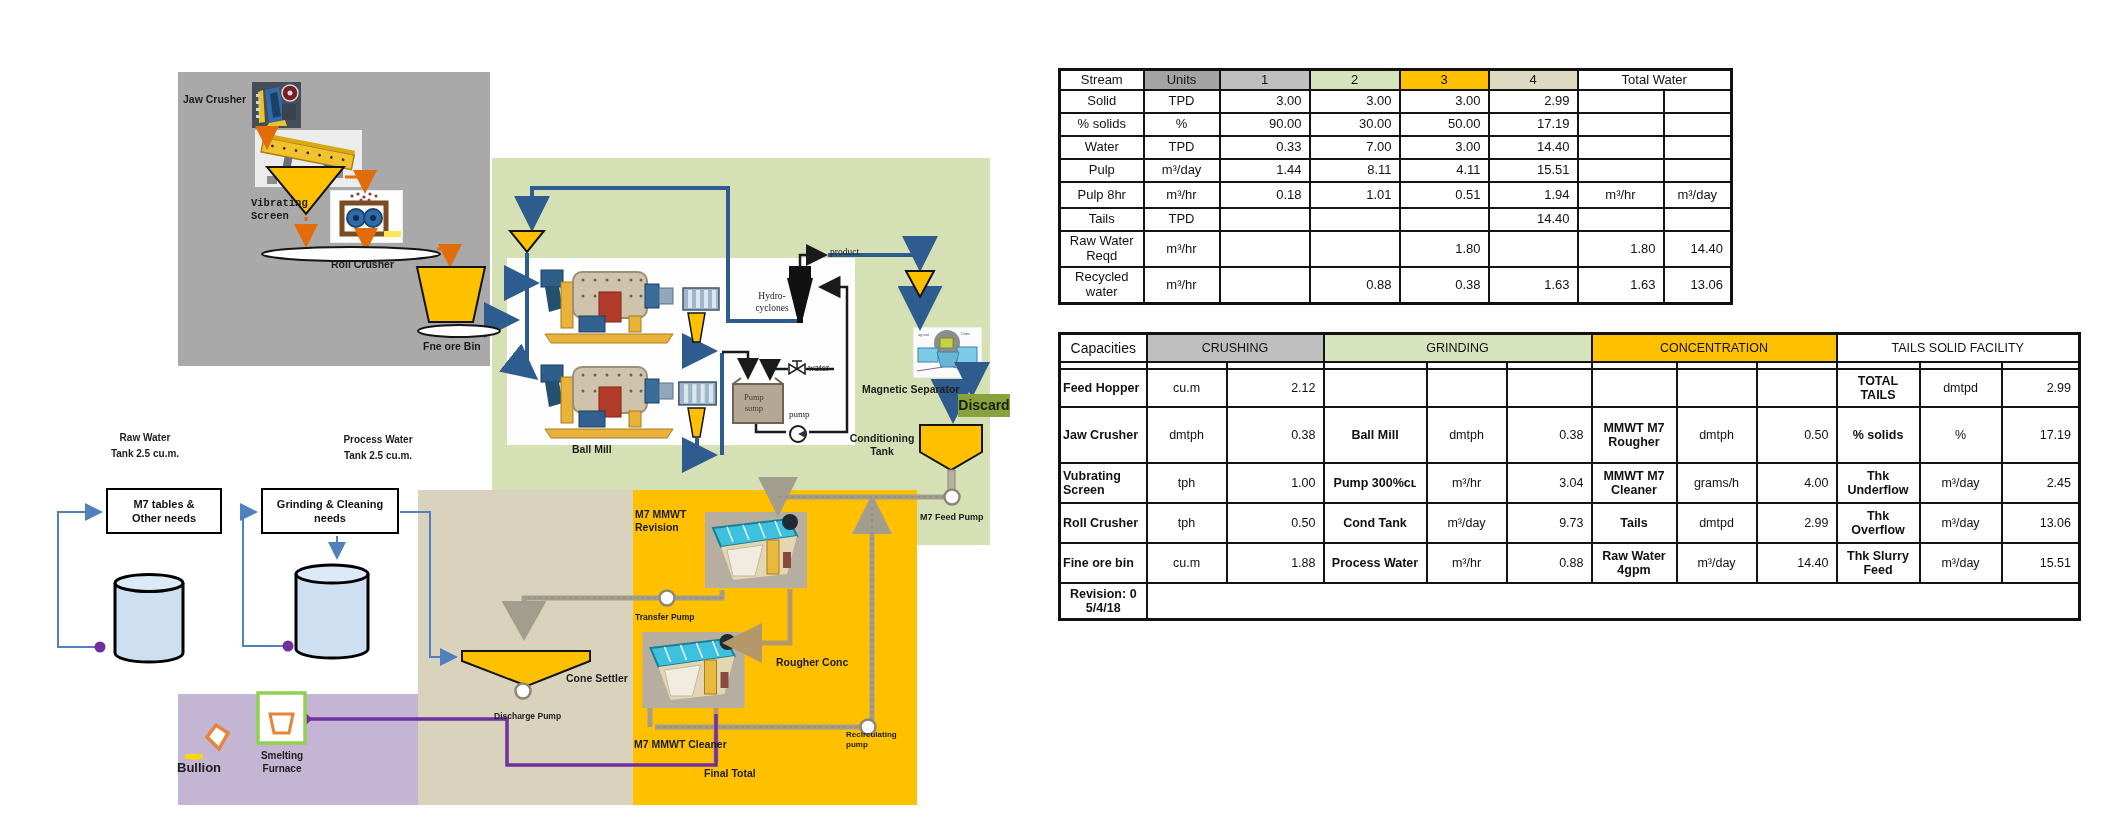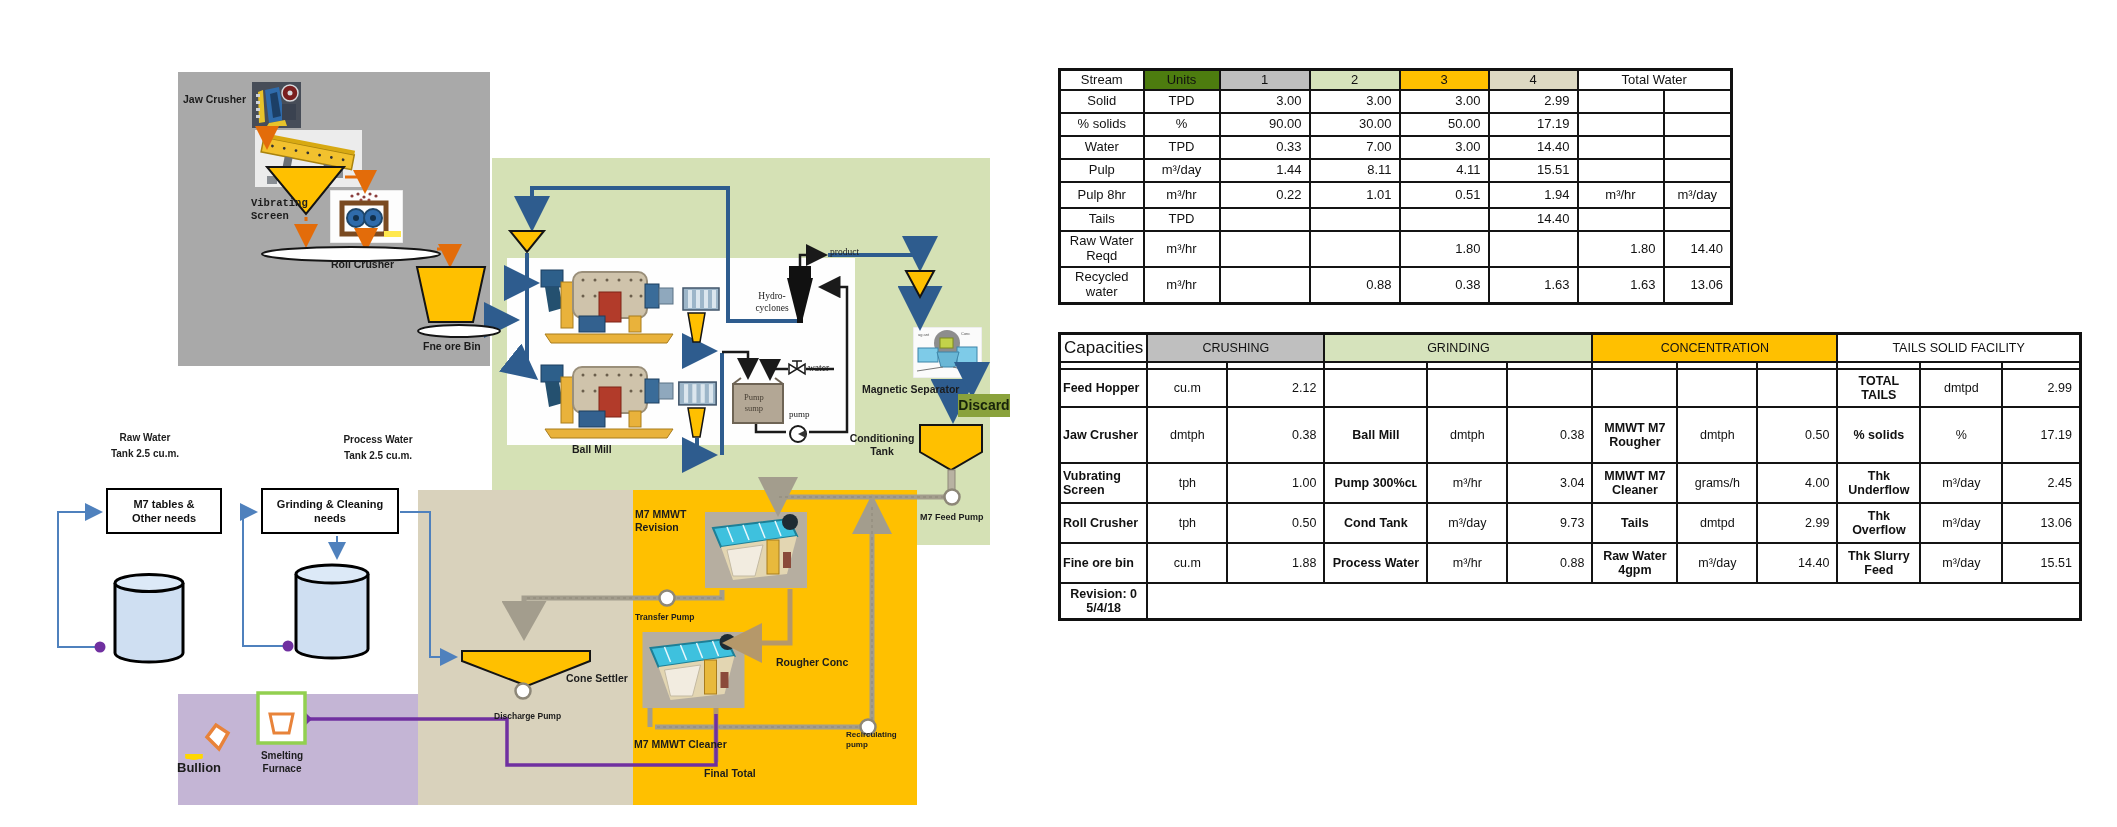--- a/index.html
+++ b/index.html
@@ -422,21 +422,21 @@
         <col style="width: 90px;">
         <col style="width: 90px;">
         <col style="width: 89px;">
         <col style="width: 89px;">
         <col style="width: 86px;">
         <col style="width: 68px;">
       </colgroup>
       <tbody>
         <tr>
           <th colspan="1" style="background: rgb(255, 255, 255); height: 18px;">Stream</th>
-          <th class="ctr" colspan="1" style="background: #4d7c0f; height: 18px;">Units</th>
+          <th class="ctr" colspan="1" style="background: #a3a3a3; height: 18px;">Units</th>
           <th class="ctr" colspan="1" style="background: rgb(191, 191, 191); height: 18px;">1</th>
           <th class="ctr" colspan="1" style="background: rgb(214, 227, 188); height: 18px;">2</th>
           <th class="ctr" colspan="1" style="background: rgb(255, 192, 0); height: 18px;">3</th>
           <th class="ctr" colspan="1" style="background: rgb(221, 217, 195); height: 18px;">4</th>
           <th class="ctr" colspan="2" style="background: rgb(255, 255, 255); height: 18px;">Total Water</th>
         </tr>
         <tr>
           <td class="ctr" style="height: 21px;">Solid</td>
           <td class="ctr" style="height: 21px;">TPD</td>
           <td class="num" style="height: 21px;">3.00</td>
@@ -472,21 +472,21 @@
           <td class="num" style="height: 21px;">1.44</td>
           <td class="num" style="height: 21px;">8.11</td>
           <td class="num" style="height: 21px;">4.11</td>
           <td class="num" style="height: 21px;">15.51</td>
           <td class="ctr" style="height: 21px;"></td>
           <td class="ctr" style="height: 21px;"></td>
         </tr>
         <tr>
           <td class="ctr" style="height: 24px;">Pulp 8hr</td>
           <td class="ctr" style="height: 24px;">m³/hr</td>
-          <td class="num" style="height: 24px;">0.22</td>
+          <td class="num" style="height: 24px;">0.18</td>
           <td class="num" style="height: 24px;">1.01</td>
           <td class="num" style="height: 24px;">0.51</td>
           <td class="num" style="height: 24px;">1.94</td>
           <td class="ctr" style="height: 24px;">m³/hr</td>
           <td class="ctr" style="height: 24px;">m³/day</td>
         </tr>
         <tr>
           <td class="ctr" style="height: 21px;">Tails</td>
           <td class="ctr" style="height: 21px;">TPD</td>
           <td class="ctr" style="height: 21px;"></td>
@@ -530,21 +530,21 @@
         <col style="width: 85px;">
         <col style="width: 85px;">
         <col style="width: 80px;">
         <col style="width: 80px;">
         <col style="width: 83px;">
         <col style="width: 82px;">
         <col style="width: 78px;">
       </colgroup>
       <tbody>
         <tr>
-          <th style="height: 26px; font-size: 17px;">Capacities</th>
+          <th style="height: 26px; font-size: 14px;">Capacities</th>
           <th class="grp" colspan="2" style="background: rgb(191, 191, 191); height: 26px;">CRUSHING</th>
           <th class="grp" colspan="3" style="background: rgb(214, 227, 188); height: 26px;">GRINDING</th>
           <th class="grp" colspan="3" style="background: rgb(255, 192, 0); height: 26px;">CONCENTRATION</th>
           <th class="grp" colspan="3" style="background: rgb(255, 255, 255); height: 26px;">TAILS SOLID FACILITY</th>
         </tr>
         <tr>
           <td class="sp"></td>
           <td class="sp"></td>
           <td class="sp"></td>
           <td class="sp"></td>

